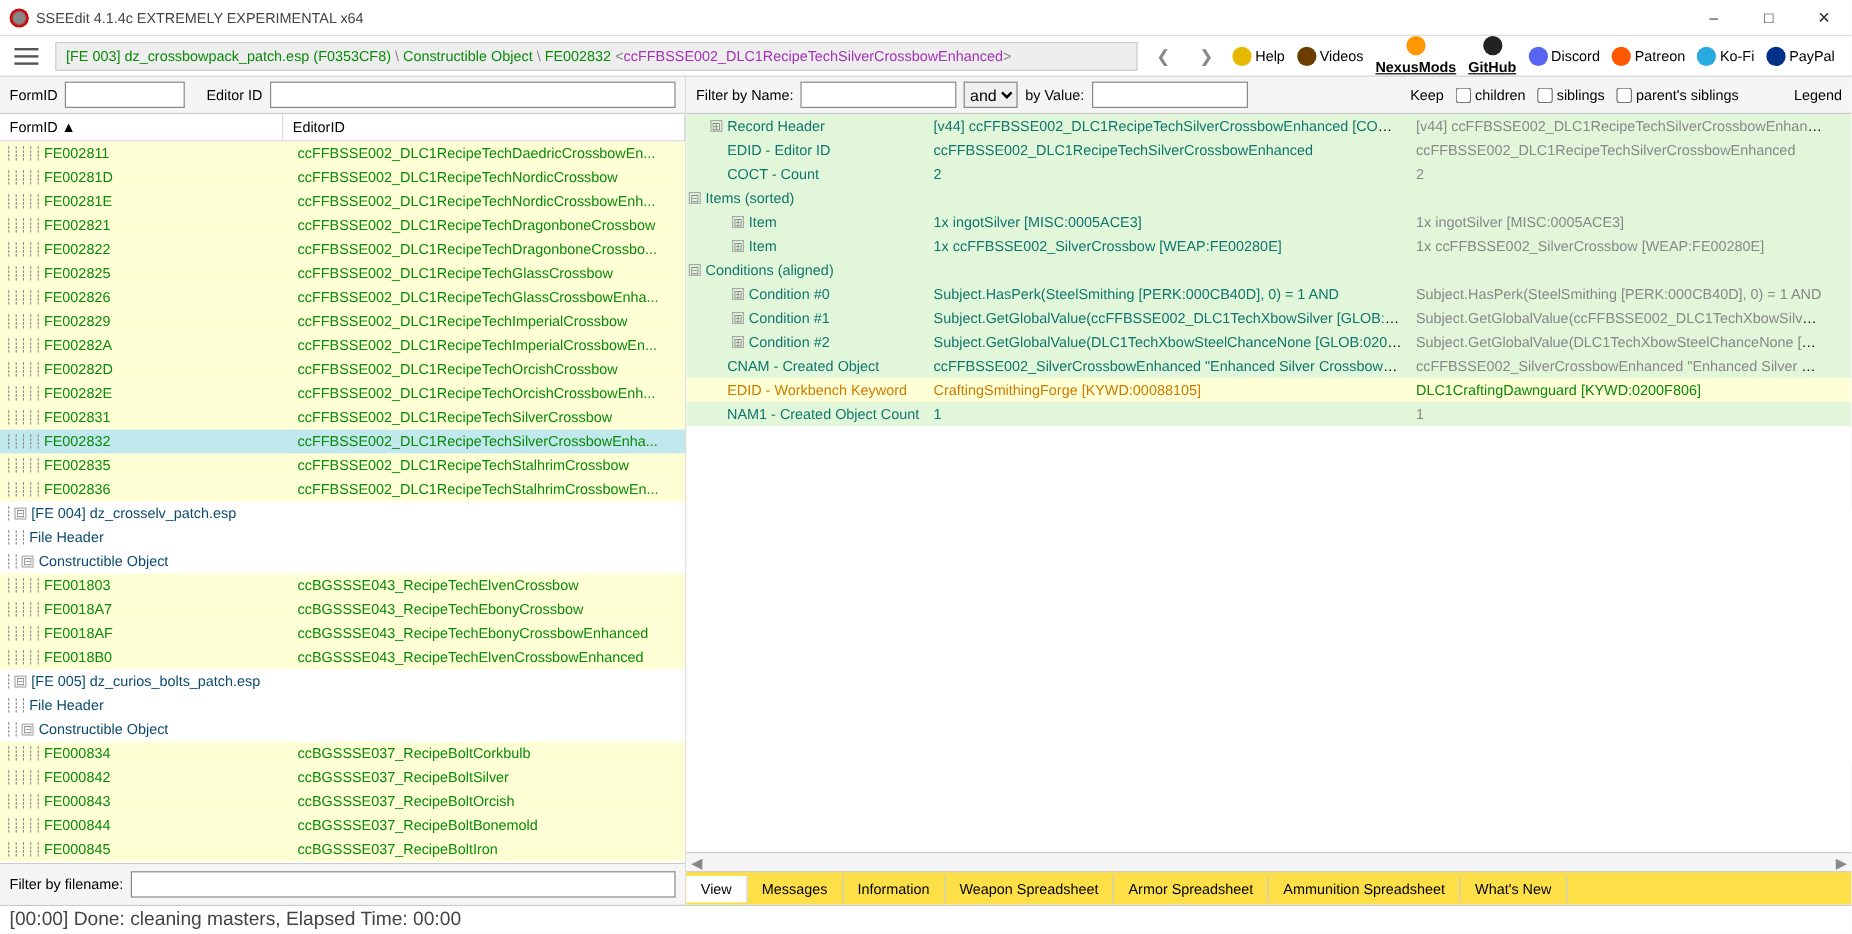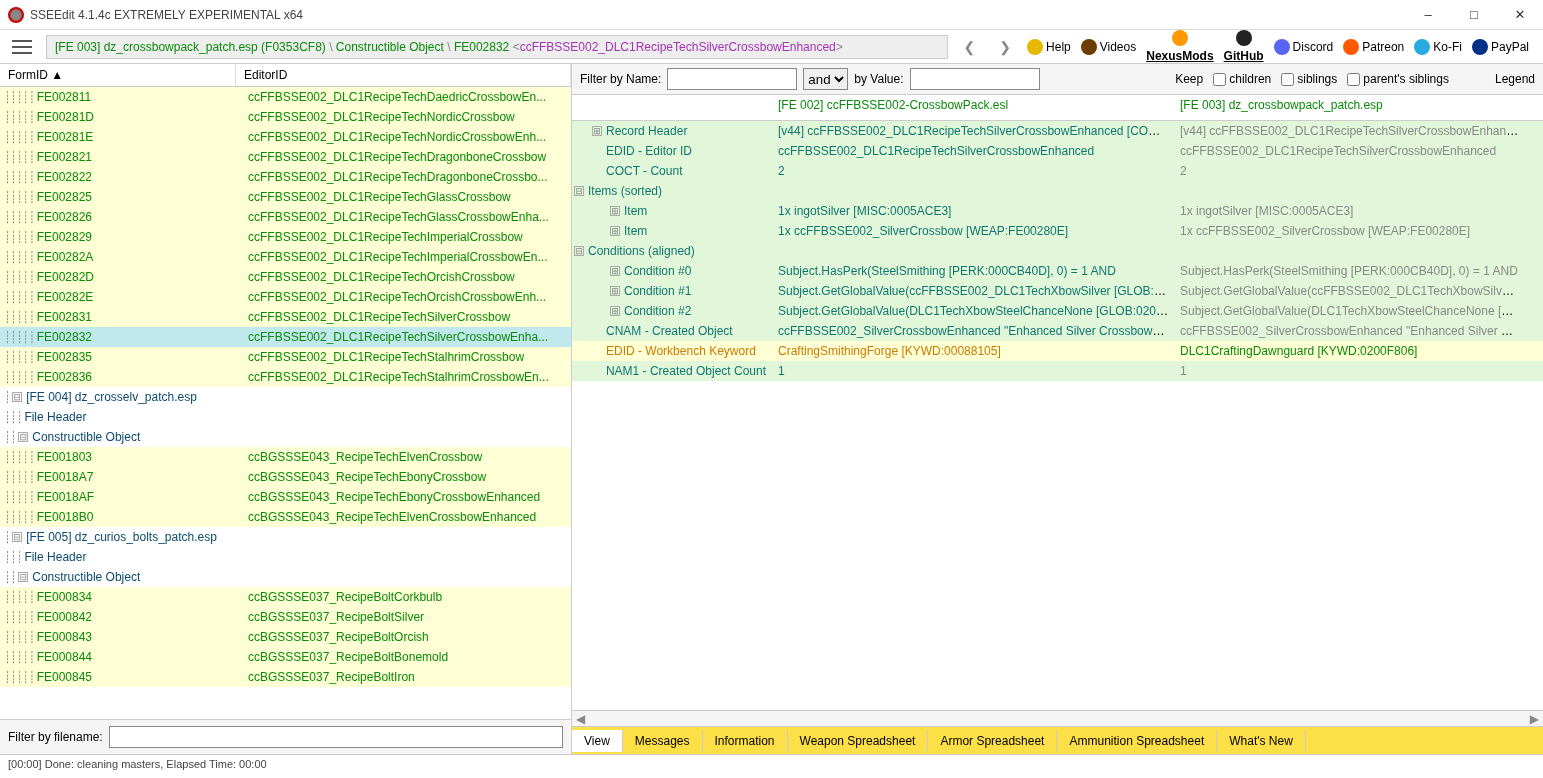--- a/index.html
+++ b/index.html
@@ -49,21 +49,21 @@
 .rhead div, .rrow div { padding:3px 6px; white-space:nowrap; overflow:hidden; text-overflow:ellipsis; }
 .rc1 { width:200px; } .rc2 { width:402px; } .rc3 { width:352px; }
 .rrow { display:flex; font-size:12px; height:20px; align-items:center; }
 .rrow.grn { background:#e2f7d9; }
 .rrow.yel { background:#ffffd6; }
 .rrow .rc1 { display:flex; align-items:center; }
 .faded { color:#888; }
 .tabs { display:flex; border-top:1px solid #ccc; background:#fde047; height:28px; align-items:center; font-size:12px; }
 .tab { padding:4px 12px; border-right:1px solid #ccc; cursor:pointer; }
 .tab.a { background:#fff; }
-.status { height:24px; background:#fff; border-top:1px solid #ccc; padding:3px 8px; font-size:11px; color:#444; }
+.status { height:24px; background:#fff; border-top:1px solid #ccc; padding:3px 8px; font-size:16px; color:#444; }
 .scrollh { height:16px; border-top:1px solid #ccc; display:flex; align-items:center; justify-content:space-between; padding:0 4px; color:#888; background:#f5f5f5;}
 </style>
 </head>
 <body>
 
 <div class="titlebar">
   <span class="icon"></span>
   <span class="title">SSEEdit 4.1.4c EXTREMELY EXPERIMENTAL x64</span>
   <div class="winbtns">
     <div class="winbtn">–</div>
@@ -114,20 +114,26 @@
       </a>
     <a>
         <span class="lico" style="background:#003087"></span>
         <span>PayPal</span>
       </a>
   </div>
 </div>
 
 <div class="main">
   <div class="left">
+    <div class="idrow">
+      <span>FormID</span>
+      <input type="text" style="width: 100px;">
+      <span style="margin-left:12px">Editor ID</span>
+      <input type="text" style="flex: 1 1 0%;">
+    </div>
     <div class="thead">
       <div class="c1">FormID ▲</div>
       <div class="c2">EditorID</div>
     </div>
     <div class="tree" id="tree">
         <div class="trow yel">
           <div class="c1">
             <span class="ln">┊┊┊┊┊</span>
             <span class="txtg">FE002811</span>
           </div>
@@ -365,25 +371,20 @@
             <span>siblings</span>
           </label>
         <label>
             <input type="checkbox" style="">
             <span>parent's siblings</span>
           </label>
       </div>
       <span style="margin-left:40px">Legend</span>
     </div>
     <div class="rgrid">
-      <div class="rhead">
-        <div class="rc1"></div>
-        <div class="rc2 txtg">[FE 002] ccFFBSSE002-CrossbowPack.esl</div>
-        <div class="rc3 txtg">[FE 003] dz_crossbowpack_patch.esp</div>
-      </div>
       <div id="rrows">
           <div class="rrow grn">
             <div class="rc1">
               <span class="tg" style="margin-left:14px">⊞</span>
               <span class="txtp">Record Header</span>
             </div>
             <div class="rc2"><span class="txtp">[v44] ccFFBSSE002_DLC1RecipeTechSilverCrossbowEnhanced [COBJ:FE...</span></div>
             <div class="rc3"><span class="faded">[v44] ccFFBSSE002_DLC1RecipeTechSilverCrossbowEnhanced [C</span></div>
           </div>
           <div class="rrow grn">

